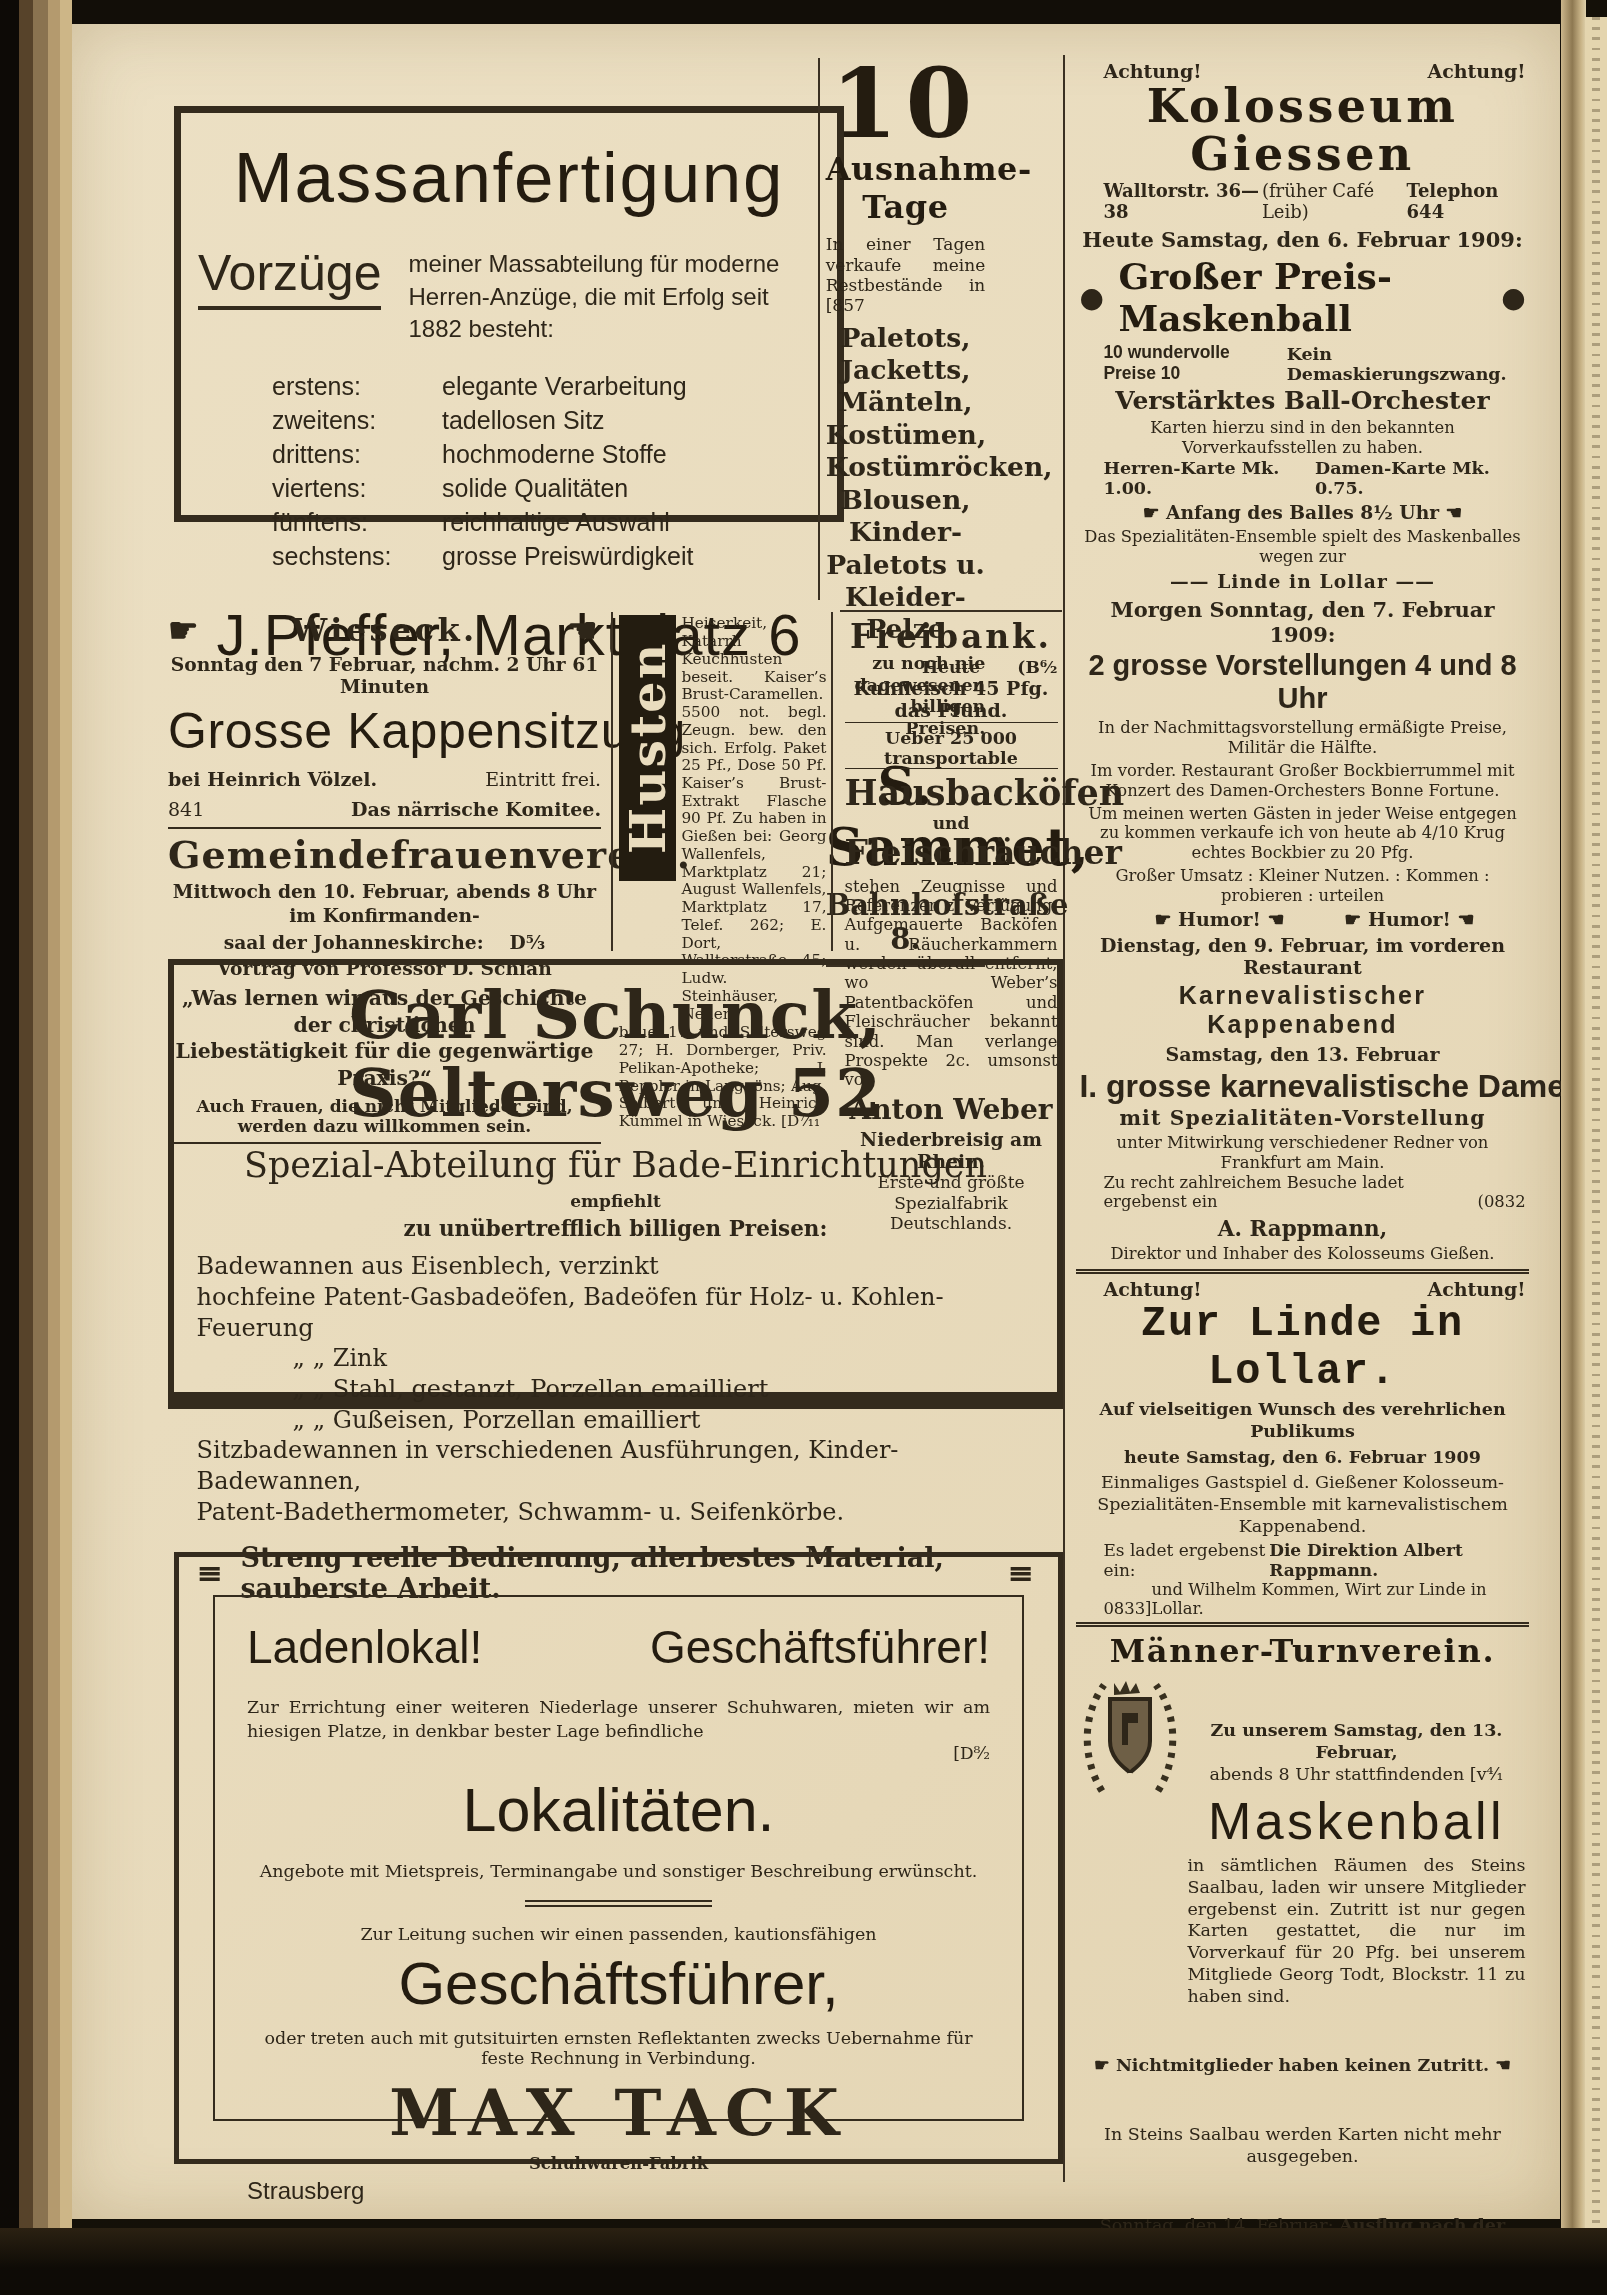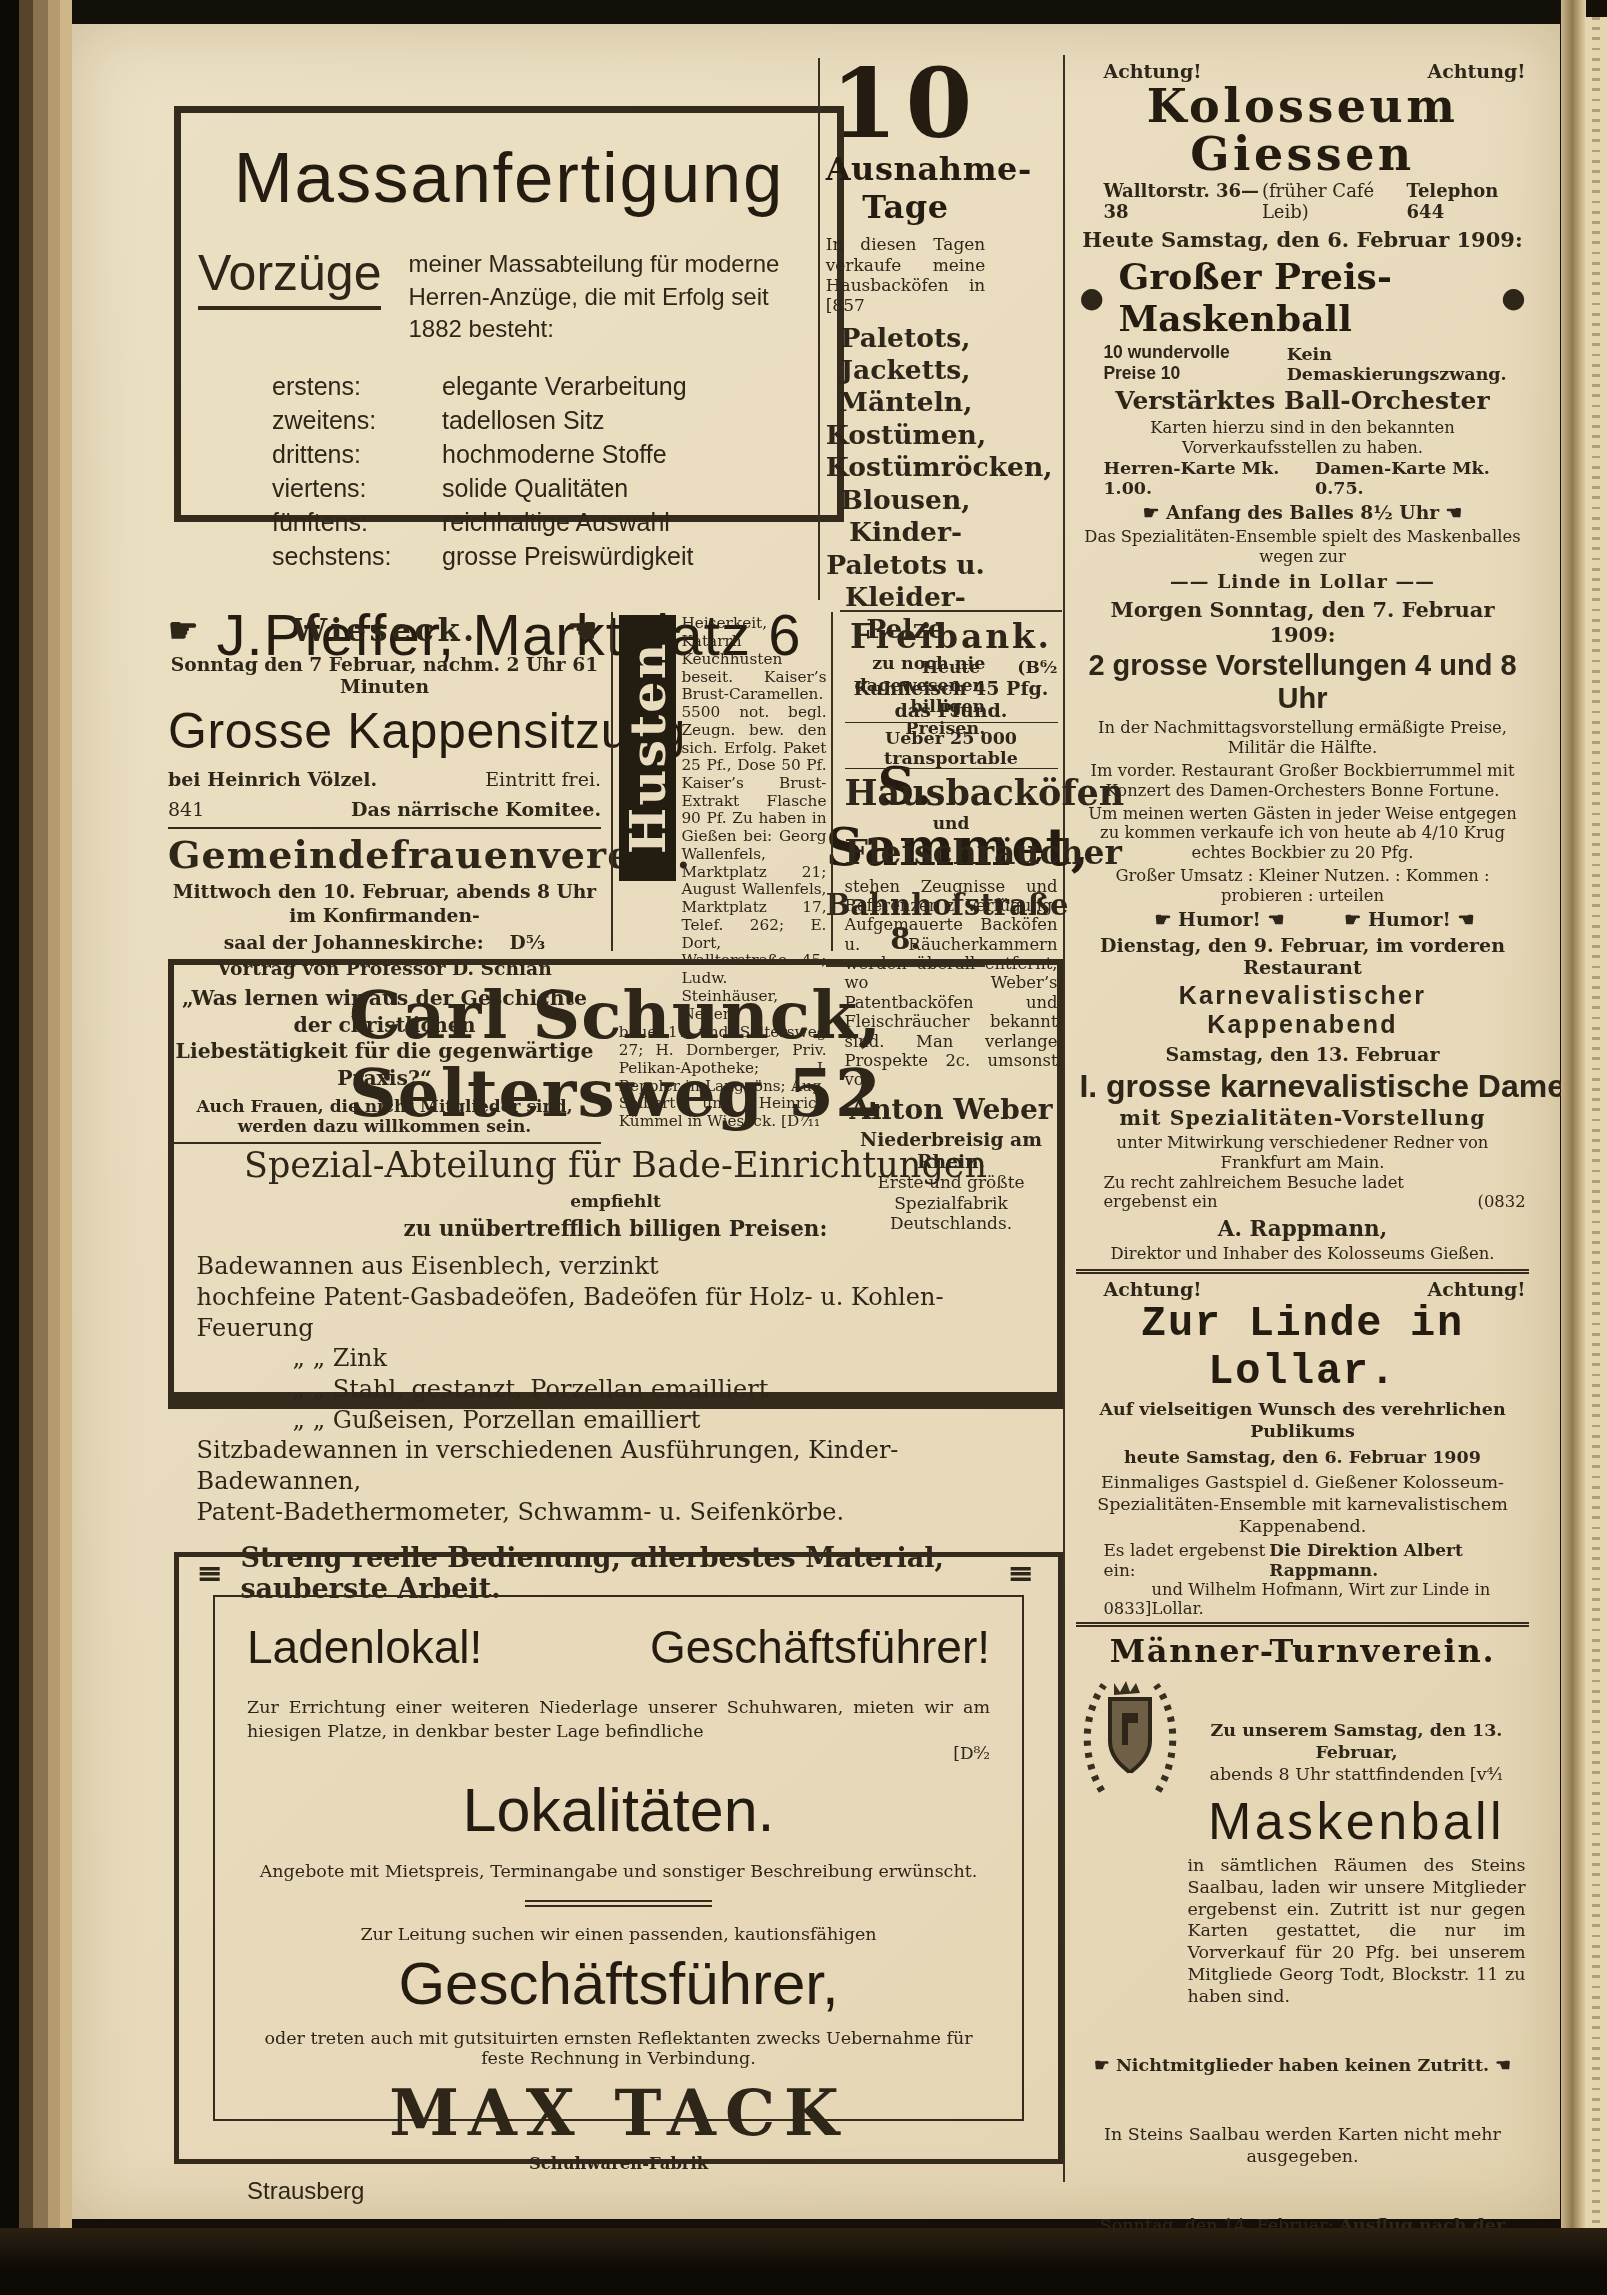--- a/index.html
+++ b/index.html
@@ -187,21 +187,21 @@
             <span class="mass-k">sechstens:</span>
             <span>grosse Preiswürdigkeit</span>
           </div>
       </div>
       <div class="mass-sig sans c dark">J.Pfeffer, Marktplatz 6</div>
     </div>
 
     <div class="abs col-mid">
       <div class="mid-num dark">10</div>
       <div class="mid-title dark">Ausnahme-Tage</div>
-      <div class="mid-intro"><span>In diesen Tagen verkaufe meine Hausbacköfen in</span> <span>[857</span></div>
+      <div class="mid-intro"><span>In einer Tagen verkaufe meine Restbestände in</span> <span>[857</span></div>
       <div class="mid-items">
         <div>Paletots, Jacketts,</div>
         <div>Mänteln, Kostümen,</div>
         <div>Kostümröcken,</div>
         <div>Blousen,</div>
         <div>Kinder-Paletots u.</div>
         <div>Kleider-Pelze</div>
       </div>
       <div class="mid-note">zu noch nie dagewesenen billigen Preisen.</div>
       <div class="mid-name dark">S. Sammet,</div>
@@ -371,21 +371,21 @@
         <div class="linde-title dark">Zur Linde in Lollar.</div>
         <div class="lin-sm b">Auf vielseitigen Wunsch des verehrlichen Publikums</div>
         <div class="lin-sm b">heute Samstag, den 6. Februar 1909</div>
         <div class="lin-sm">Einmaliges Gastspiel d. Gießener Kolosseum-Spezialitäten-Ensemble mit karnevalistischem Kappenabend.</div>
         <div class="spread" style="font-size:17px;margin-top:2.3px;">
           <span>Es ladet ergebenst ein:</span>
           <span class="b">Die Direktion Albert Rappmann.</span>
         </div>
         <div class="spread" style="font-size:16.4px;">
           <span>0833]</span>
-          <span>und Wilhelm Hofmann, Wirt zur Linde in Lollar.</span>
+          <span>und Wilhelm Kommen, Wirt zur Linde in Lollar.</span>
         </div>
       </div>
 
       <div class="rc">
         <div class="tv-title dark">Männer-Turnverein.</div>
         <div class="tv-flex">
           <div class="tv-crest">
             <svg viewBox="0 0 100 124" width="102" height="124">
               <path d="M22,118 C2,86 2,42 24,12" fill="none" stroke="#38301f" stroke-width="7" stroke-dasharray="5 7"></path>
               <path d="M78,118 C98,86 98,42 76,12" fill="none" stroke="#38301f" stroke-width="7" stroke-dasharray="5 7"></path>

